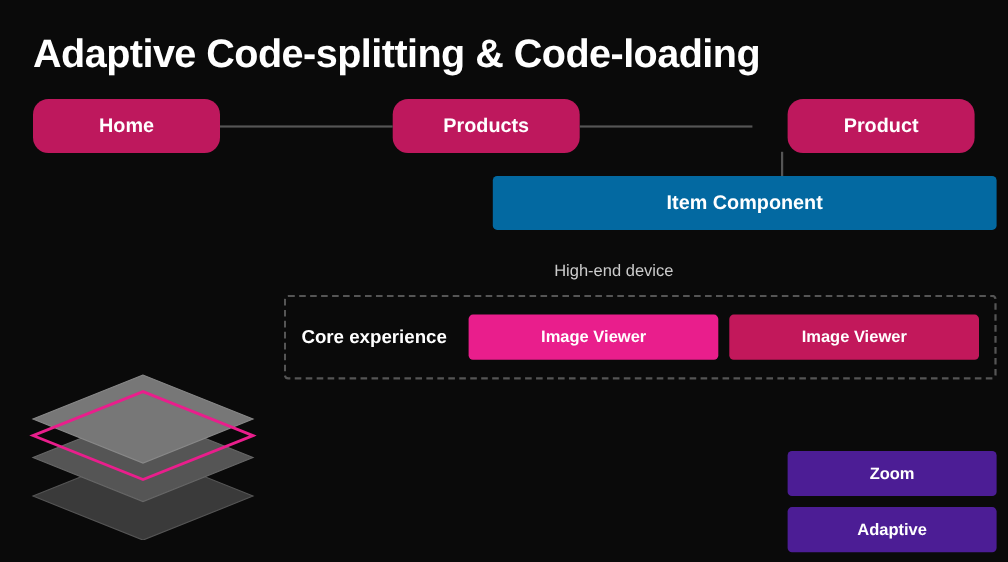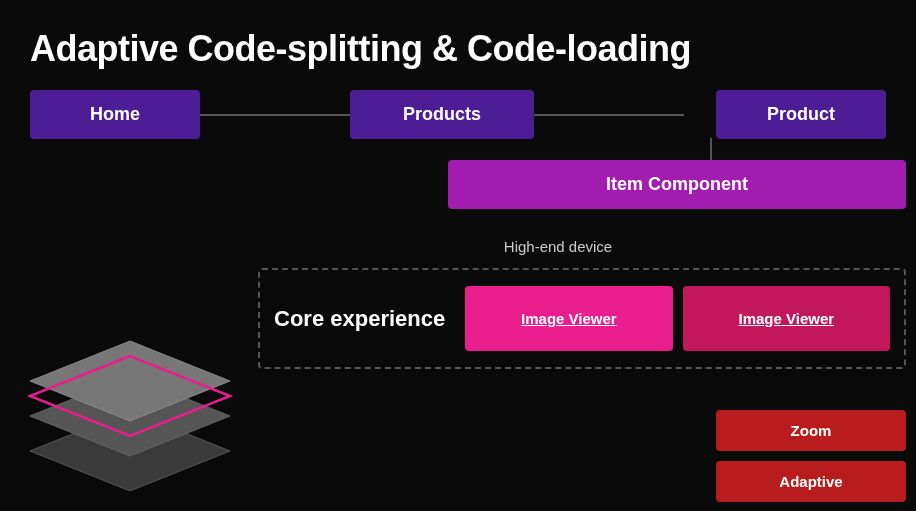--- a/index.html
+++ b/index.html
@@ -33,51 +33,51 @@
     .route-row {
       display: flex;
       align-items: center;
       position: absolute;
       top: 0;
       left: 30px;
       right: 30px;
     }
 
     .route-box {
-      background: #4c1d95;
+      background: #be185d;
       color: #ffffff;
       font-weight: bold;
       font-size: 18px;
       padding: 14px 0;
       text-align: center;
-      border-radius: 4px;
+      border-radius: 14px;
     }
 
     .route-box-home {
       width: 170px;
     }
 
     .route-box-products {
-      width: 184px;
+      width: 170px;
     }
 
     .route-box-product {
       width: 170px;
       margin-left: 32px;
     }
 
     .connector-line {
       flex: 1;
       height: 2px;
       background: #555;
       position: relative;
     }
 
     .item-component-box {
-      background: #a21caf;
+      background: #0369a1;
       color: #ffffff;
       font-weight: bold;
       font-size: 18px;
       padding: 14px 0;
       text-align: center;
       border-radius: 4px;
     }
 
     
     .device-labels {
@@ -113,63 +113,62 @@
       right: 10px;
       border: 2px dashed #555;
       border-radius: 4px;
       padding: 16px 14px;
       display: flex;
       align-items: center;
       gap: 0;
     }
 
     .core-experience-label {
-      font-size: 22px;
+      font-size: 17px;
       font-weight: bold;
       color: #ffffff;
       white-space: nowrap;
       margin-right: 20px;
     }
 
     .devices-row {
       display: flex;
       flex: 1;
       gap: 10px;
       align-items: center;
     }
 
     .image-viewer-box {
       background: #e91e8c;
       color: #ffffff;
       font-weight: bold;
       font-size: 15px;
-      padding: 24px 0;
+      padding: 12px 0;
       text-align: center;
       border-radius: 4px;
       flex: 1;
-      text-decoration: underline;
     }
 
     .image-viewer-box-highend {
       background: #c2185b;
     }
 
     
     .highend-extras {
       position: absolute;
       top: 320px;
       right: 10px;
       width: 190px;
       display: flex;
       flex-direction: column;
       gap: 10px;
     }
 
     .extra-box {
-      background: #b91c1c;
+      background: #4c1d95;
       color: #ffffff;
       font-weight: bold;
       font-size: 15px;
       padding: 12px 0;
       text-align: center;
       border-radius: 4px;
     }
 
     
     .layers-logo {

